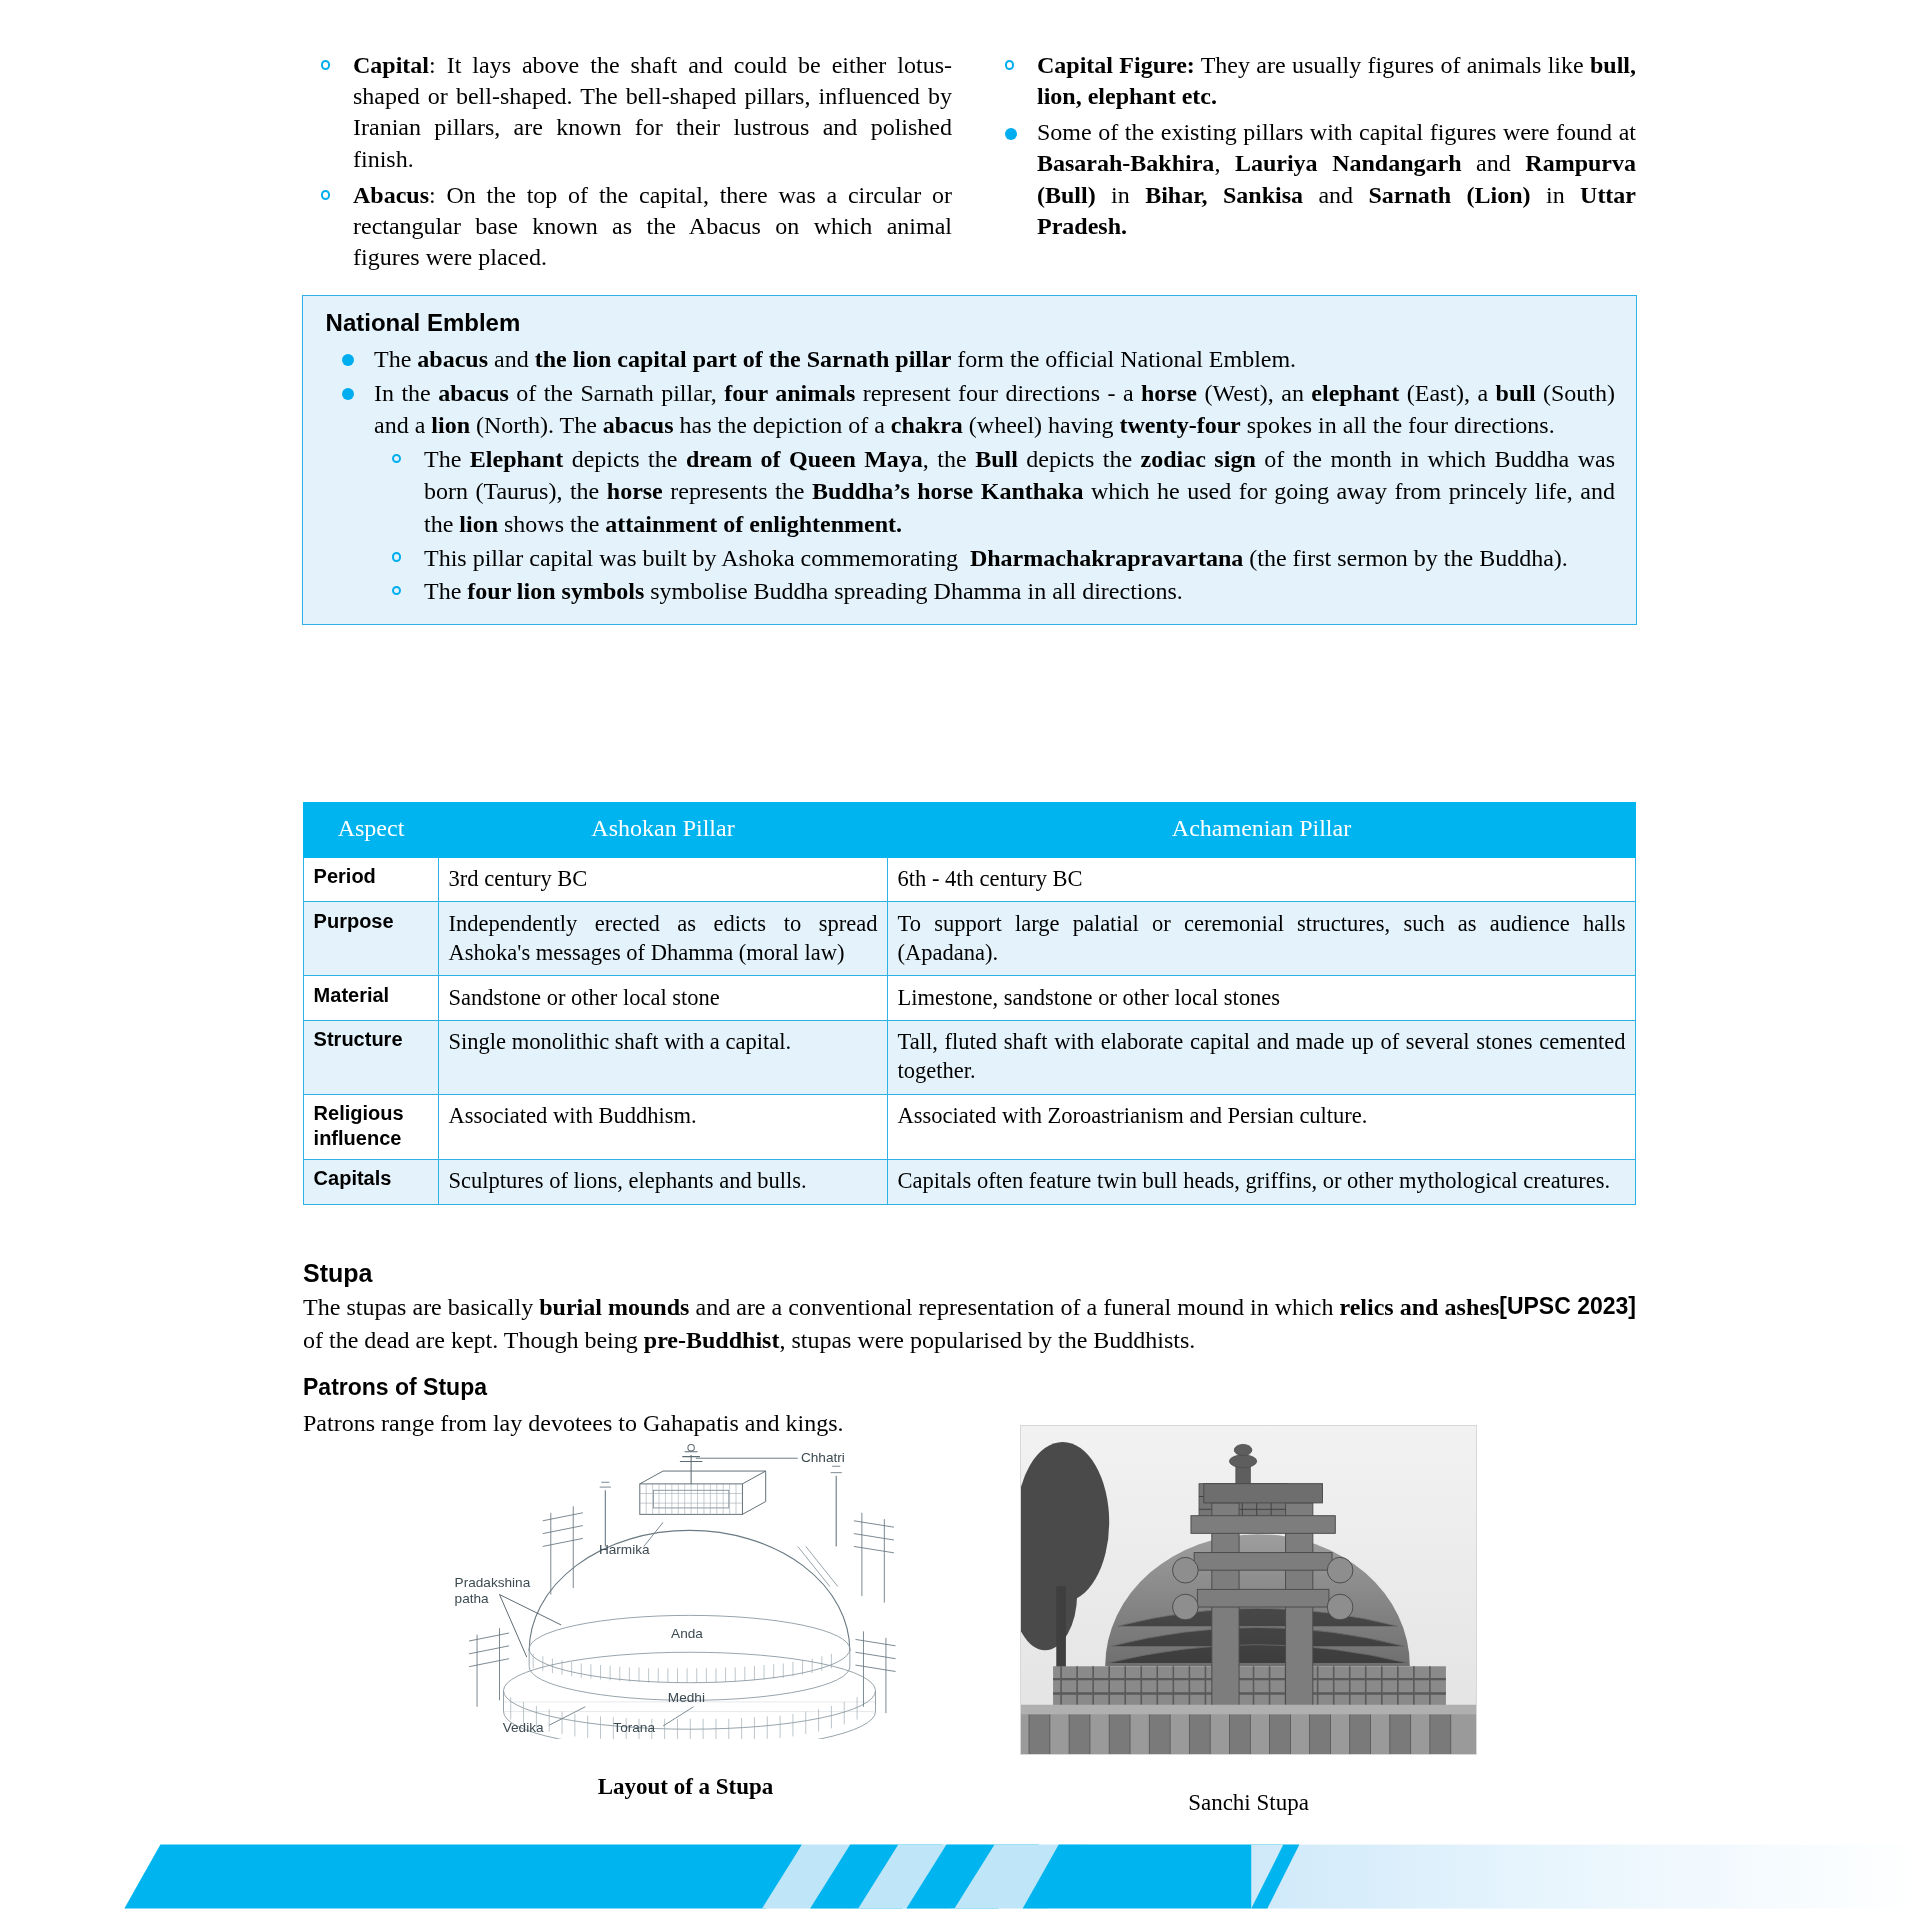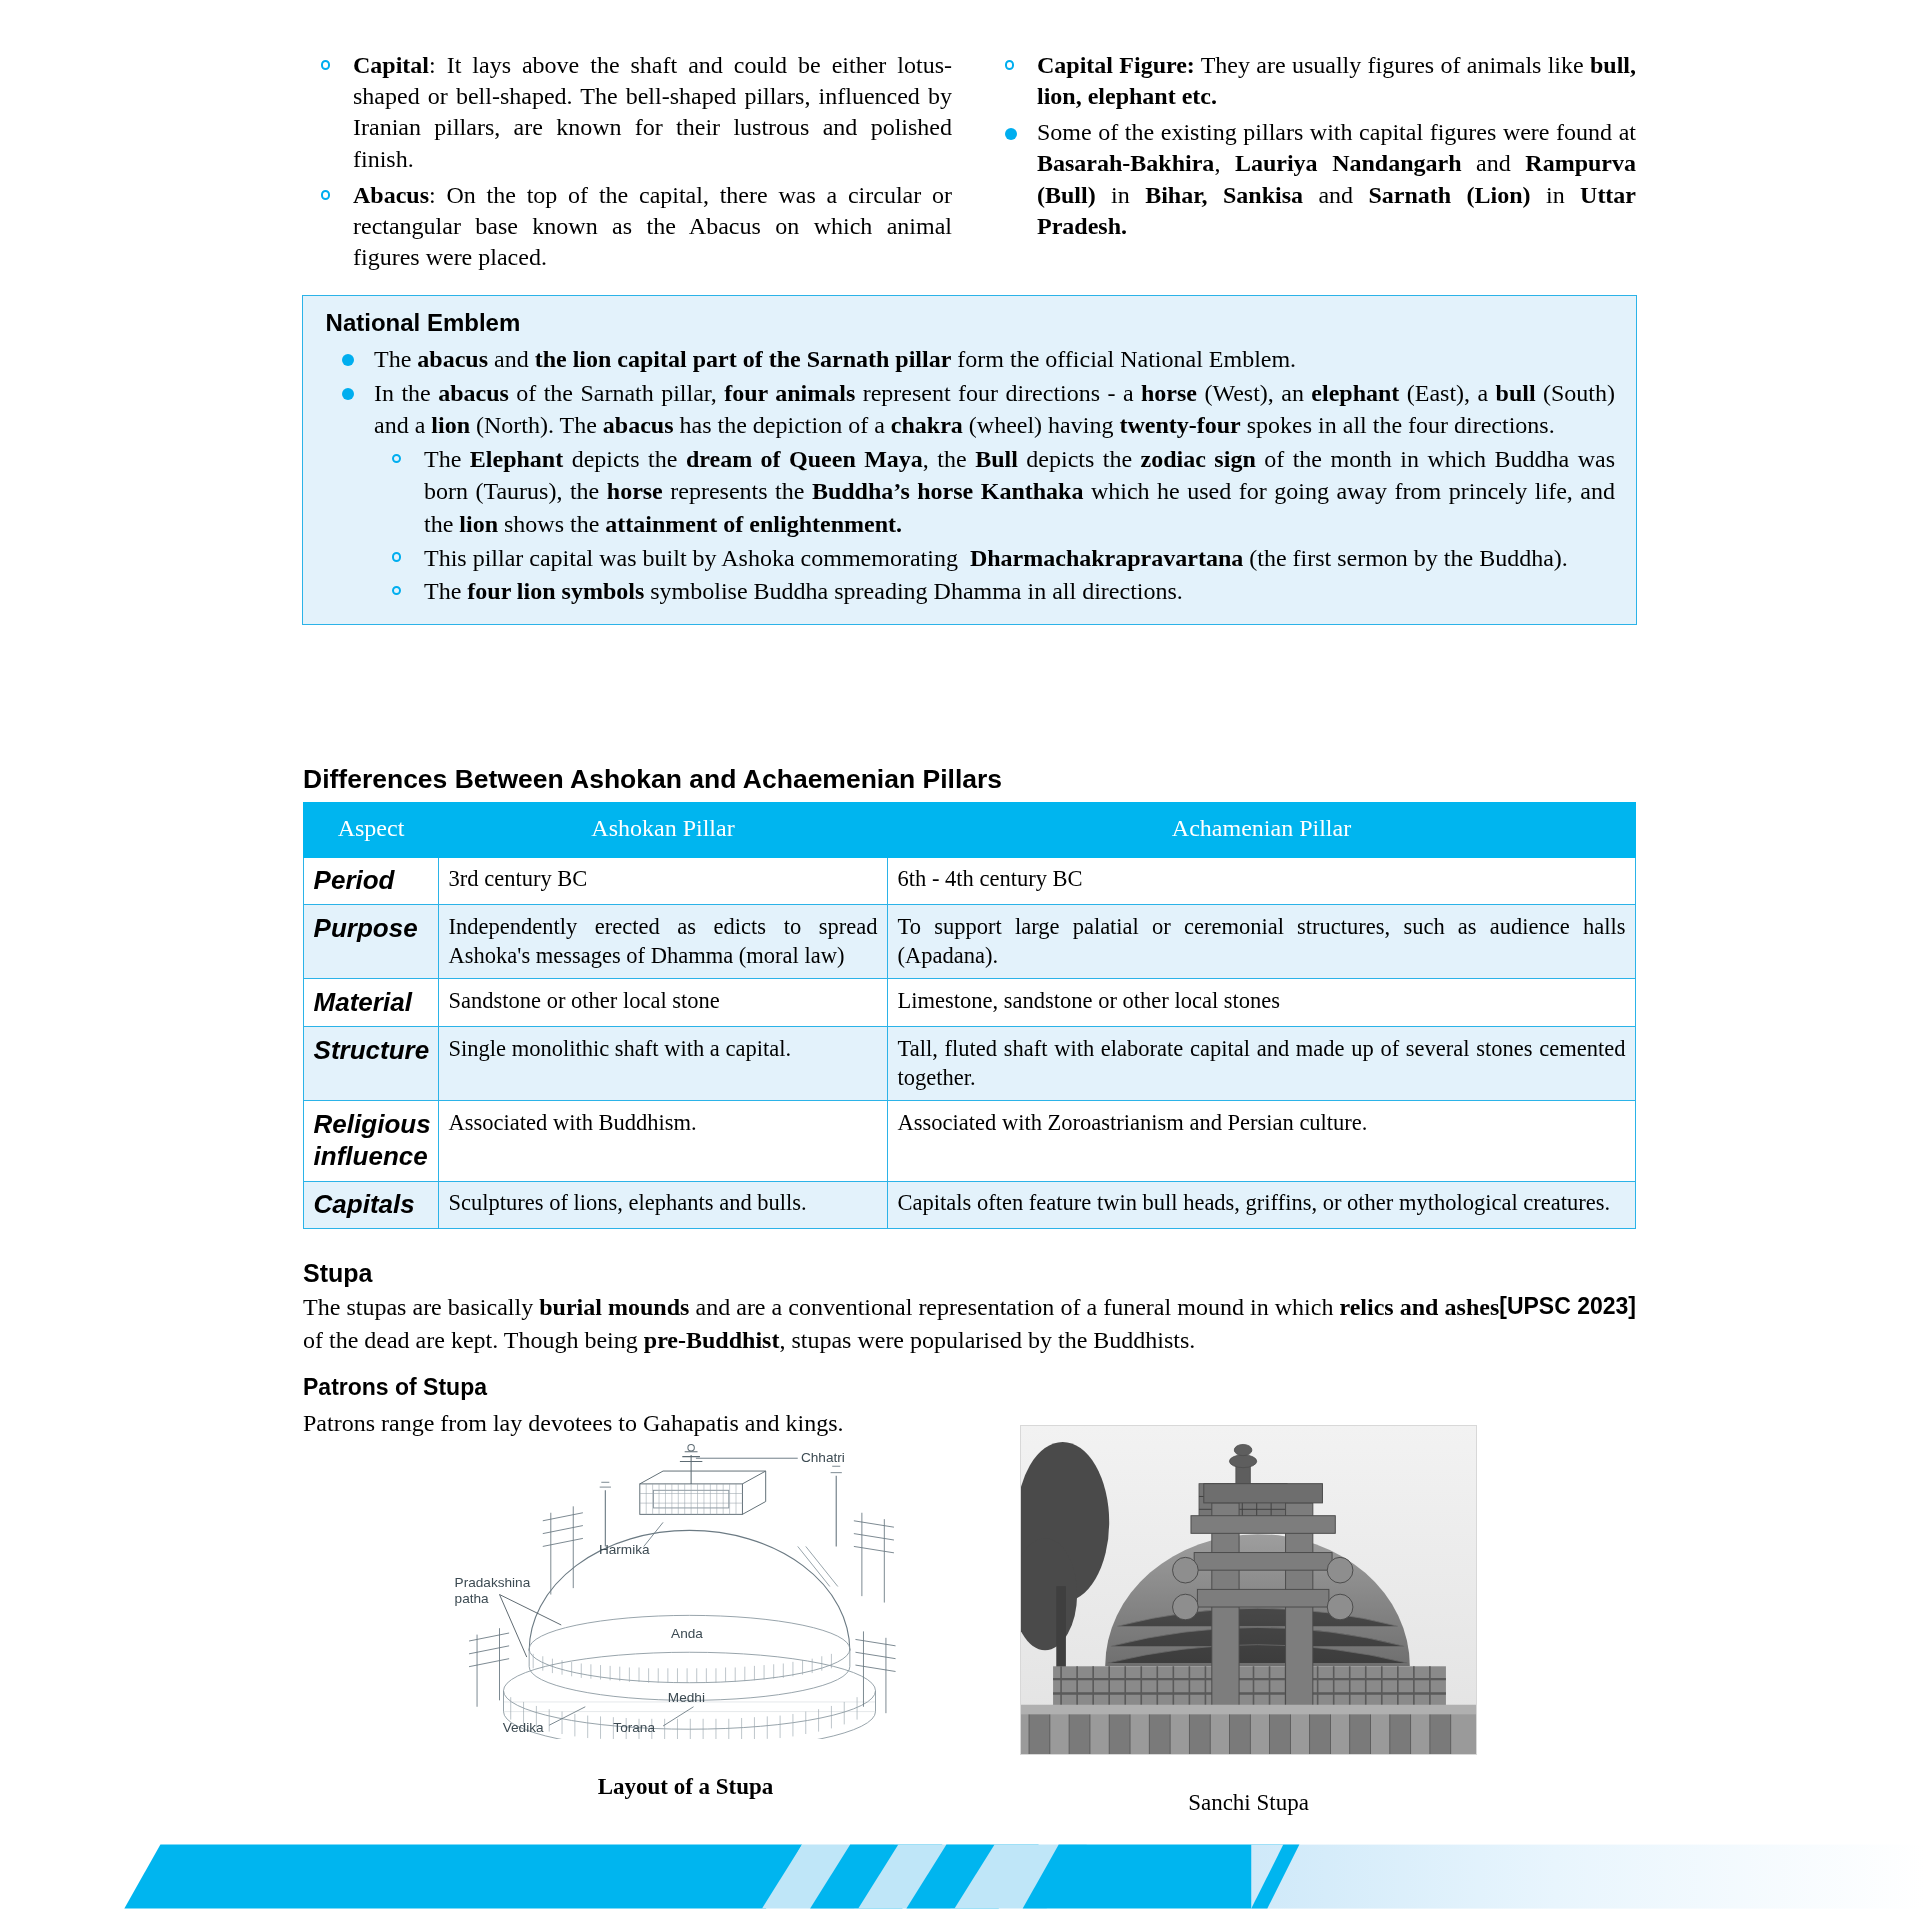--- a/index.html
+++ b/index.html
@@ -136,23 +136,22 @@
     text-align: center;
     font-weight: normal;
     font-size: 24px;
     padding: 10.4px 9.6px 12px 9.6px;
     border-color: #00B5EF;
   }
   table.cmp thead th.first { text-align: center; }
   table.cmp td.aspect {
     font-family: "Liberation Sans", "DejaVu Sans", sans-serif;
     font-weight: bold;
-    font-size: 26px;
+    font-size: 20px;
     line-height: 1.25;
-    font-style: italic;
   }
   table.cmp tr.alt td { background: #E3F2FB; }
   table.cmp td.just { text-align: justify; }
 
   
   .para {
     position: absolute;
     font-size: 24px;
     line-height: 1.36;
     text-align: justify;
@@ -264,21 +263,20 @@
             <span>This pillar capital was built by Ashoka commemorating&nbsp; <b>Dharmachakrapravartana</b> (the first sermon by the Buddha).</span>
           </li>
           <li class="hollow">
             <span>The <b>four lion symbols</b> symbolise Buddha spreading Dhamma in all directions.</span>
           </li>
         </ul>
       </li>
     </ul>
   </div>
 
-  <div class="h-sec" id="h-diff">Differences Between Ashokan and Achaemenian Pillars</div>
 
   <table class="cmp" id="cmp-table" style="top: 802px;">
       <colgroup>
         <col style="width: 135px;">
         <col style="width: 449px;">
         <col style="width: 748px;">
       </colgroup>
     <thead>
       <tr>
         <th class="first">Aspect</th>

